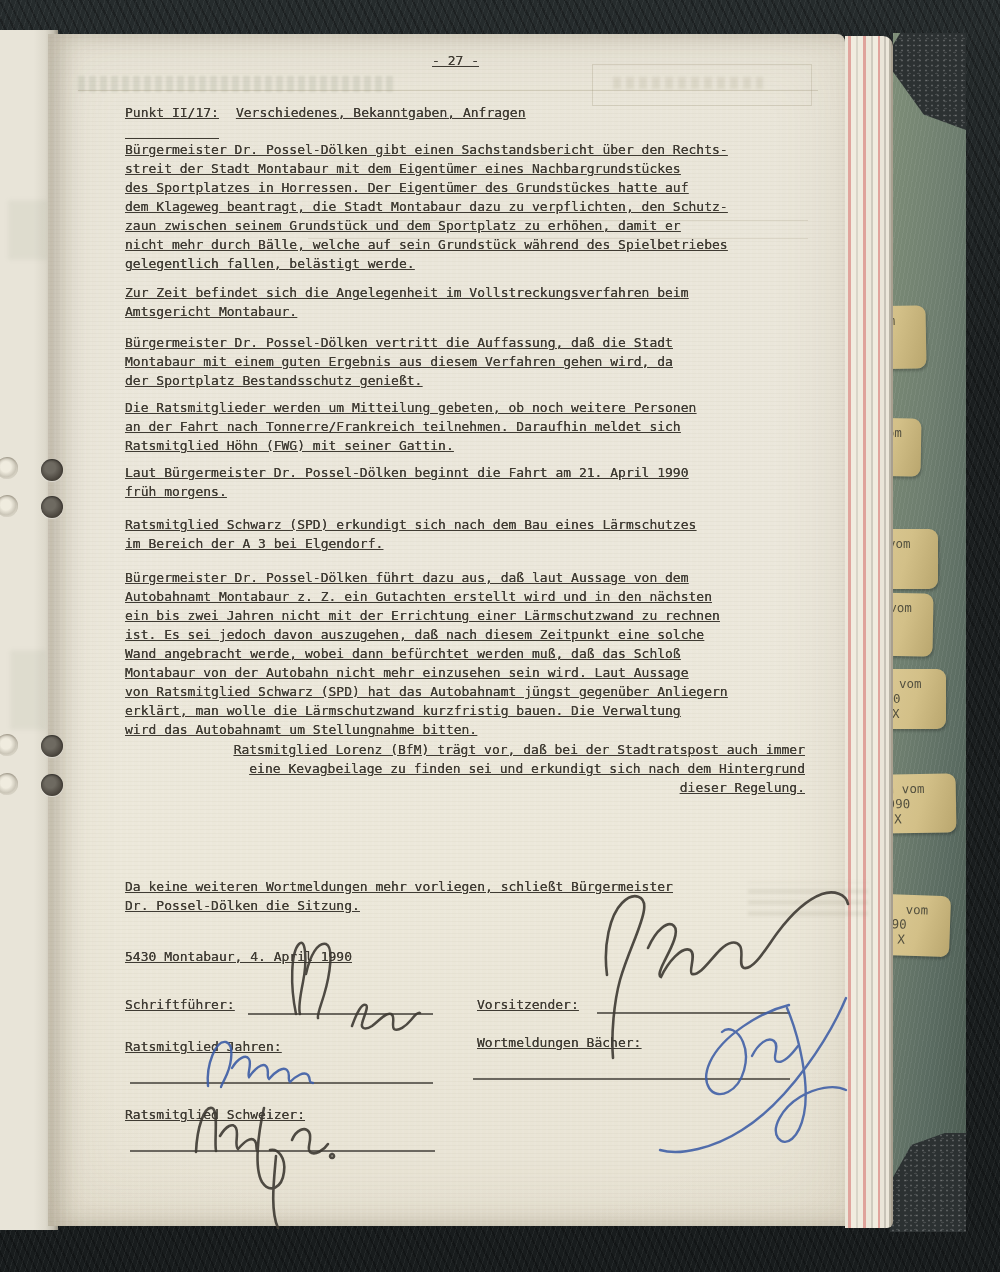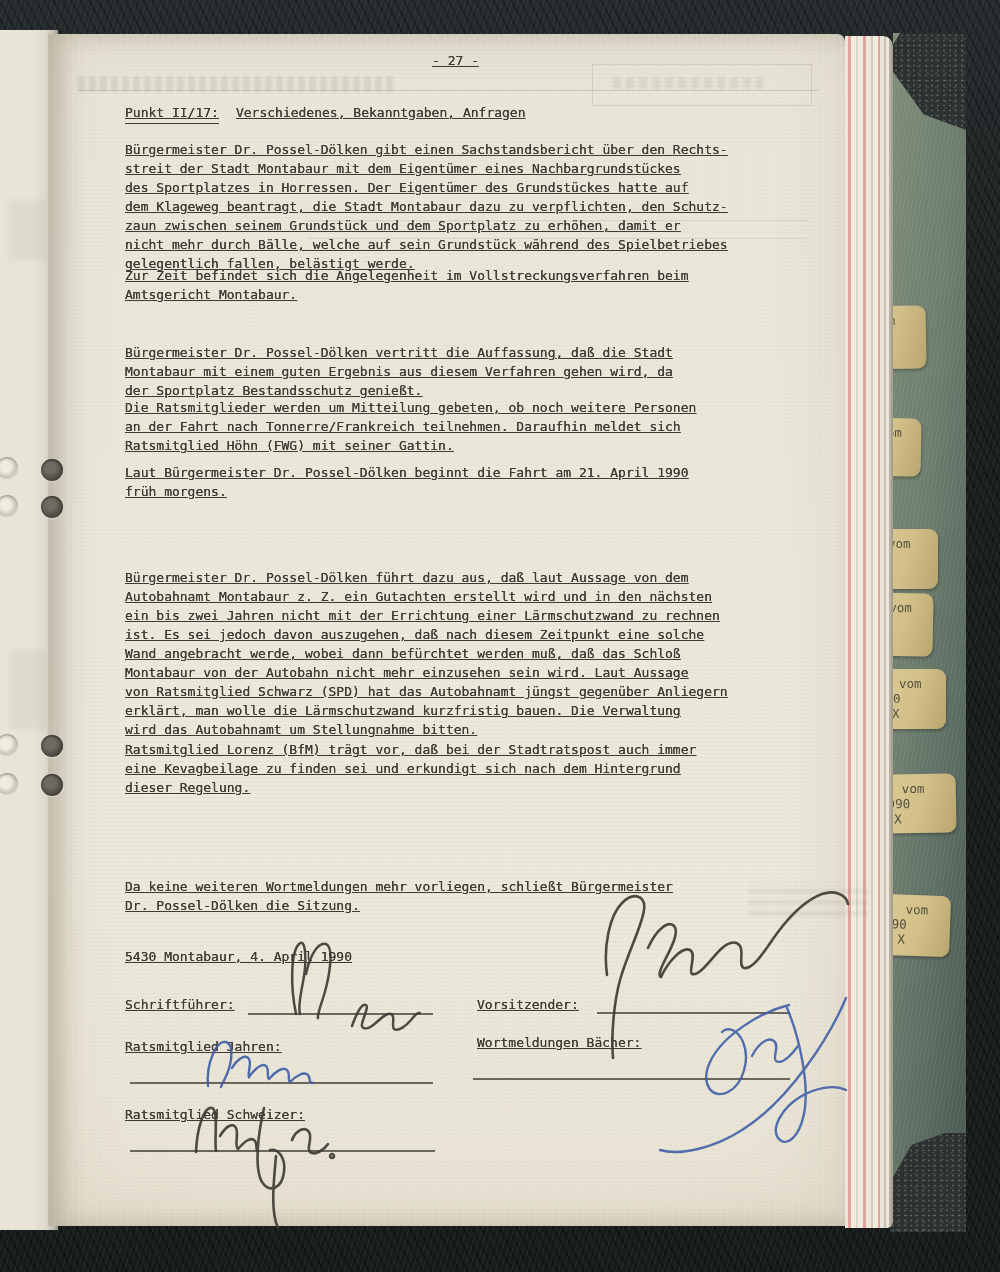--- a/index.html
+++ b/index.html
@@ -87,25 +87,25 @@
     content:"";position:absolute;inset:0;pointer-events:none;
     background-image:
       repeating-linear-gradient(0deg, rgba(120,110,85,0.045) 0 1px, transparent 1px 4px),
       repeating-linear-gradient(90deg, rgba(255,255,255,0.05) 0 2px, transparent 2px 6px),
       radial-gradient(120% 100% at 50% 40%, transparent 60%, rgba(150,135,100,0.13) 100%);
   }
   .txt{position:absolute;font-size:13px;line-height:19px;white-space:pre-line;
        text-shadow:0 0 0.4px #3f3b33;text-decoration:underline;}
   .page-number{left:384px;top:17px;}
   .heading{left:77px;top:69px;white-space:nowrap;}
-  .heading .topic{border-bottom:1.6px solid #3f3b33;padding-bottom:3px;}
+  .heading .topic{border-bottom:1.6px solid #3f3b33;padding-bottom:18px;}
   .heading .gap{display:inline-block;width:17px;}
   .para{left:77px;width:680px;}
-  .p1{top:106px;} .p2{top:232px;} .p3{top:309px;} .p4{top:364px;} .p5{top:429px;}
-  .p6{top:481px;} .p7{top:534px;} .p8{top:706px;} .p9{top:774px;} .p10{top:843px;}
+  .p1{top:106px;} .p2{top:249px;} .p3{top:299px;} .p4{top:364px;} .p5{top:429px;}
+  .p6{top:481px;} .p7{top:534px;} .p8{top:706px;text-align:right;} .p9{top:774px;} .p10{top:843px;}
   .date-line{left:77px;top:913px;}
   .lab-schrift{left:77px;top:961px;} .lab-vors{left:429px;top:961px;}
   .lab-manns{left:77px;top:1003px;} .lab-baecher{left:429px;top:999px;}
   .lab-schweizer{left:77px;top:1071px;}
   .sig-line{position:absolute;height:1.6px;background:#55514a;opacity:0.85;}
   .sl-1{left:200px;top:979px;width:185px;}
   .sl-2{left:549px;top:978px;width:193px;}
   .sl-3{left:82px;top:1048px;width:303px;}
   .sl-4{left:425px;top:1044px;width:317px;}
   .sl-5{left:82px;top:1116px;width:305px;}
@@ -220,20 +220,22 @@
     <div class="txt para p2">Zur Zeit befindet sich die Angelegenheit im Vollstreckungsverfahren beim
 Amtsgericht Montabaur.</div>
     <div class="txt para p3">Bürgermeister Dr. Possel-Dölken vertritt die Auffassung, daß die Stadt
 Montabaur mit einem guten Ergebnis aus diesem Verfahren gehen wird, da
 der Sportplatz Bestandsschutz genießt.</div>
     <div class="txt para p4">Die Ratsmitglieder werden um Mitteilung gebeten, ob noch weitere Personen
 an der Fahrt nach Tonnerre/Frankreich teilnehmen. Daraufhin meldet sich
 Ratsmitglied Höhn (FWG) mit seiner Gattin.</div>
     <div class="txt para p5">Laut Bürgermeister Dr. Possel-Dölken beginnt die Fahrt am 21. April 1990
 früh morgens.</div>
+    <div class="txt para p6">Ratsmitglied Schwarz (SPD) erkundigt sich nach dem Bau eines Lärmschutzes
+im Bereich der A 3 bei Elgendorf.</div>
     <div class="txt para p7">Bürgermeister Dr. Possel-Dölken führt dazu aus, daß laut Aussage von dem
 Autobahnamt Montabaur z. Z. ein Gutachten erstellt wird und in den nächsten
 ein bis zwei Jahren nicht mit der Errichtung einer Lärmschutzwand zu rechnen
 ist. Es sei jedoch davon auszugehen, daß nach diesem Zeitpunkt eine solche
 Wand angebracht werde, wobei dann befürchtet werden muß, daß das Schloß
 Montabaur von der Autobahn nicht mehr einzusehen sein wird. Laut Aussage
 von Ratsmitglied Schwarz (SPD) hat das Autobahnamt jüngst gegenüber Anliegern
 erklärt, man wolle die Lärmschutzwand kurzfristig bauen. Die Verwaltung
 wird das Autobahnamt um Stellungnahme bitten.</div>
     <div class="txt para p8">Ratsmitglied Lorenz (BfM) trägt vor, daß bei der Stadtratspost auch immer

